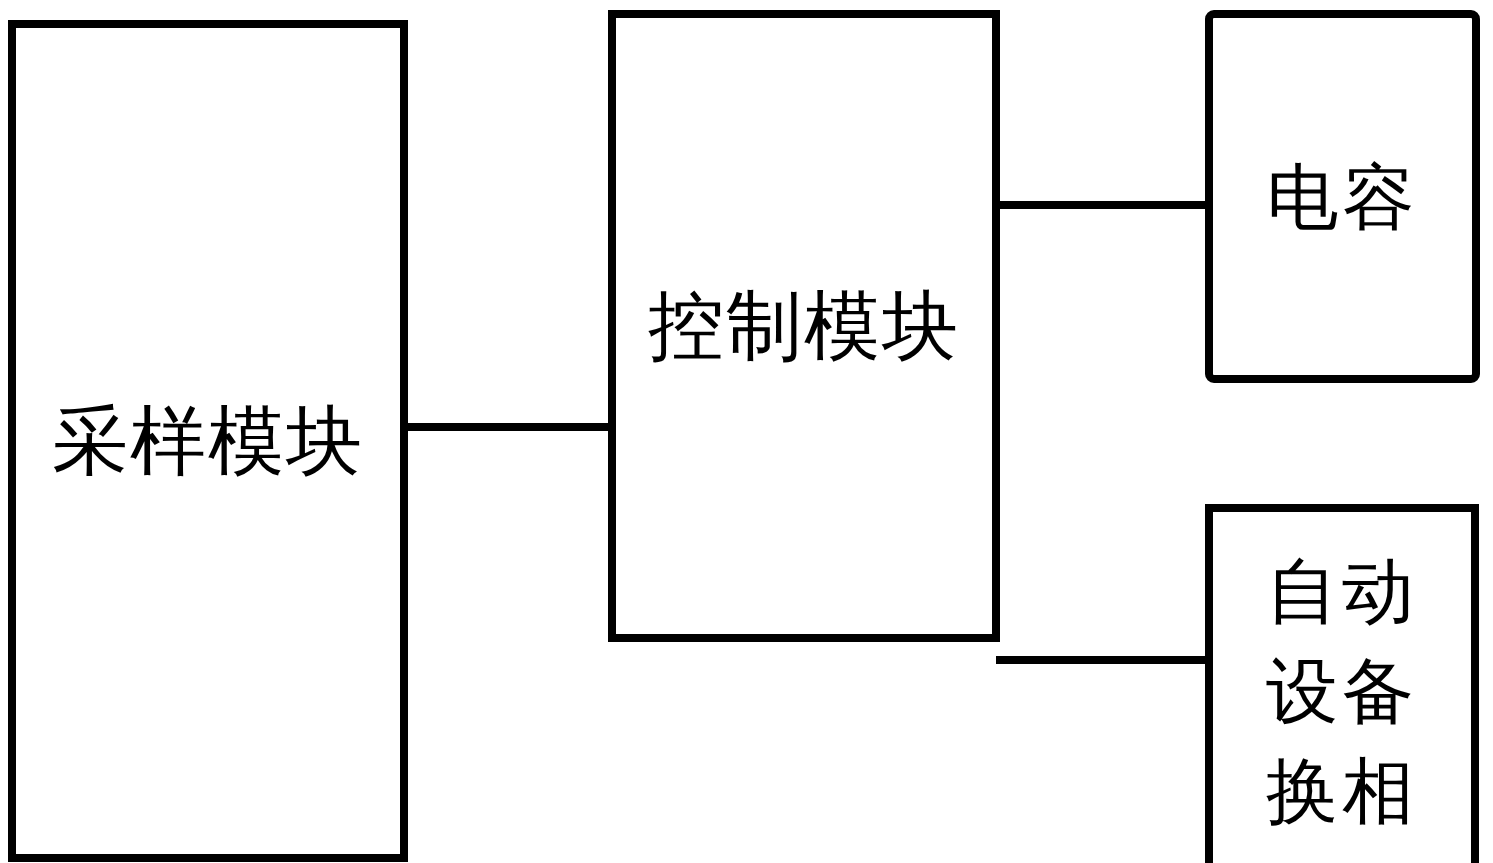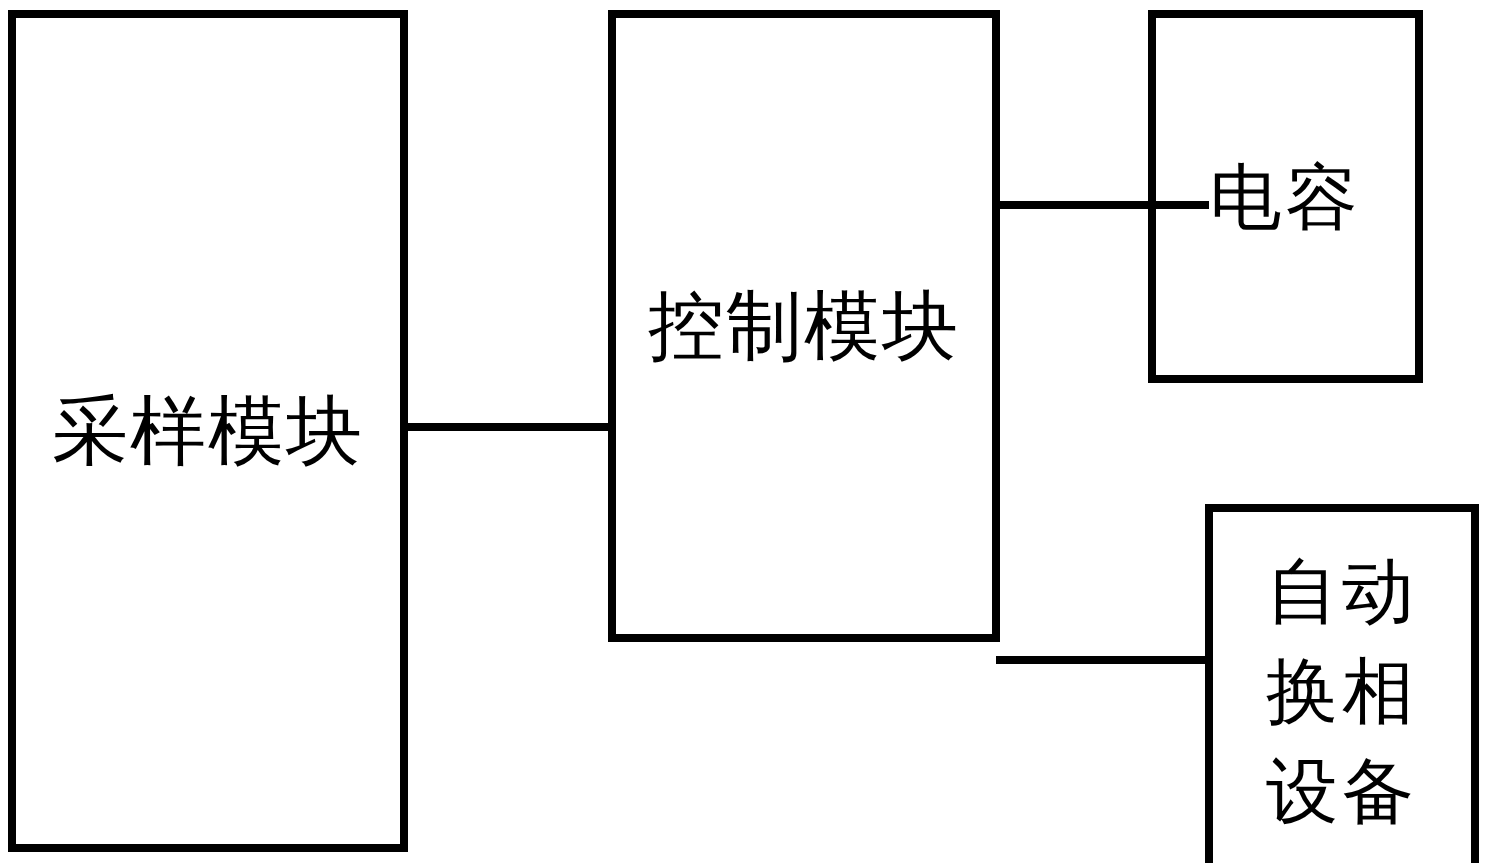--- a/index.html
+++ b/index.html
@@ -21,35 +21,36 @@
     box-sizing: border-box;
     border: 8px solid #000000;
     background: #ffffff;
     display: flex;
     align-items: center;
     justify-content: center;
     text-align: center;
   }
   .box-sampling {
     left: 8px;
-    top: 10px;
+    top: 20px;
     width: 400px;
     height: 842px;
   }
   .box-control {
     left: 608px;
     top: 10px;
     width: 392px;
     height: 632px;
   }
   .box-capacitor {
-    left: 1148px;
+    left: 1205px;
     top: 10px;
     width: 275px;
     height: 373px;
+    border-radius: 9px;
   }
   .box-commutation {
     left: 1205px;
     top: 504px;
     width: 274px;
     height: 374px;
   }
   .label-large {
     font-size: 76px;
     line-height: 1.1;
@@ -101,22 +102,22 @@
 
   <div class="box box-capacitor">
     <span class="label-stacked">
       <span class="line">电容</span>
     </span>
   </div>
 
   <div class="box box-commutation">
     <span class="label-stacked">
       <span class="line">自动</span>
+      <span class="line">设备</span>
       <span class="line">换相</span>
-      <span class="line">设备</span>
     </span>
   </div>
 
   <div class="connector connector-sampling-control"></div>
 
   <div class="connector connector-control-capacitor"></div>
 
   <div class="connector connector-control-commutation"></div>
 
 </div>

